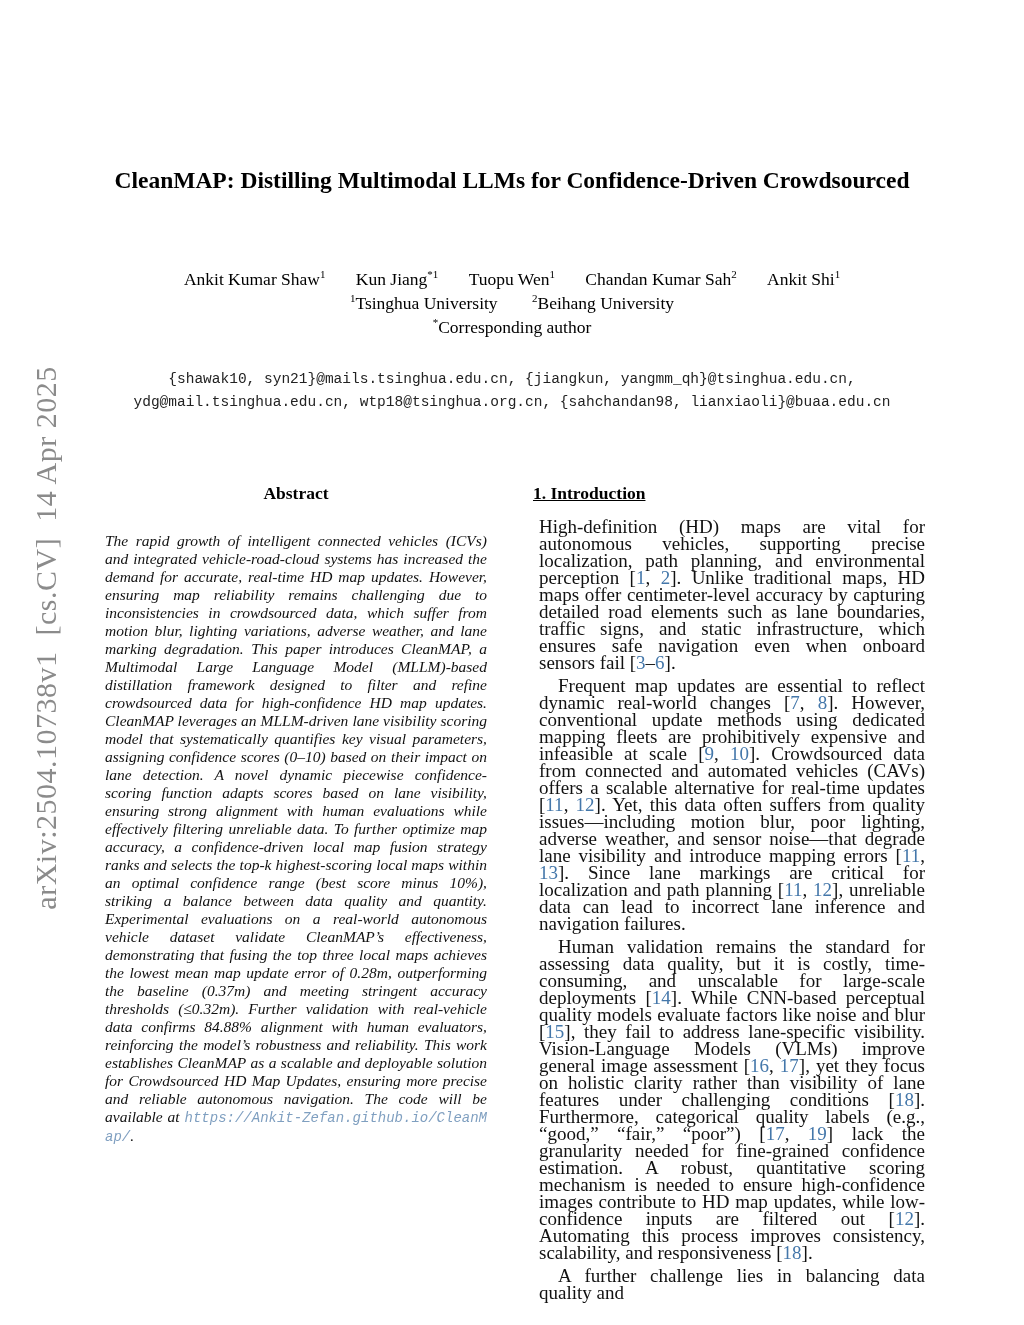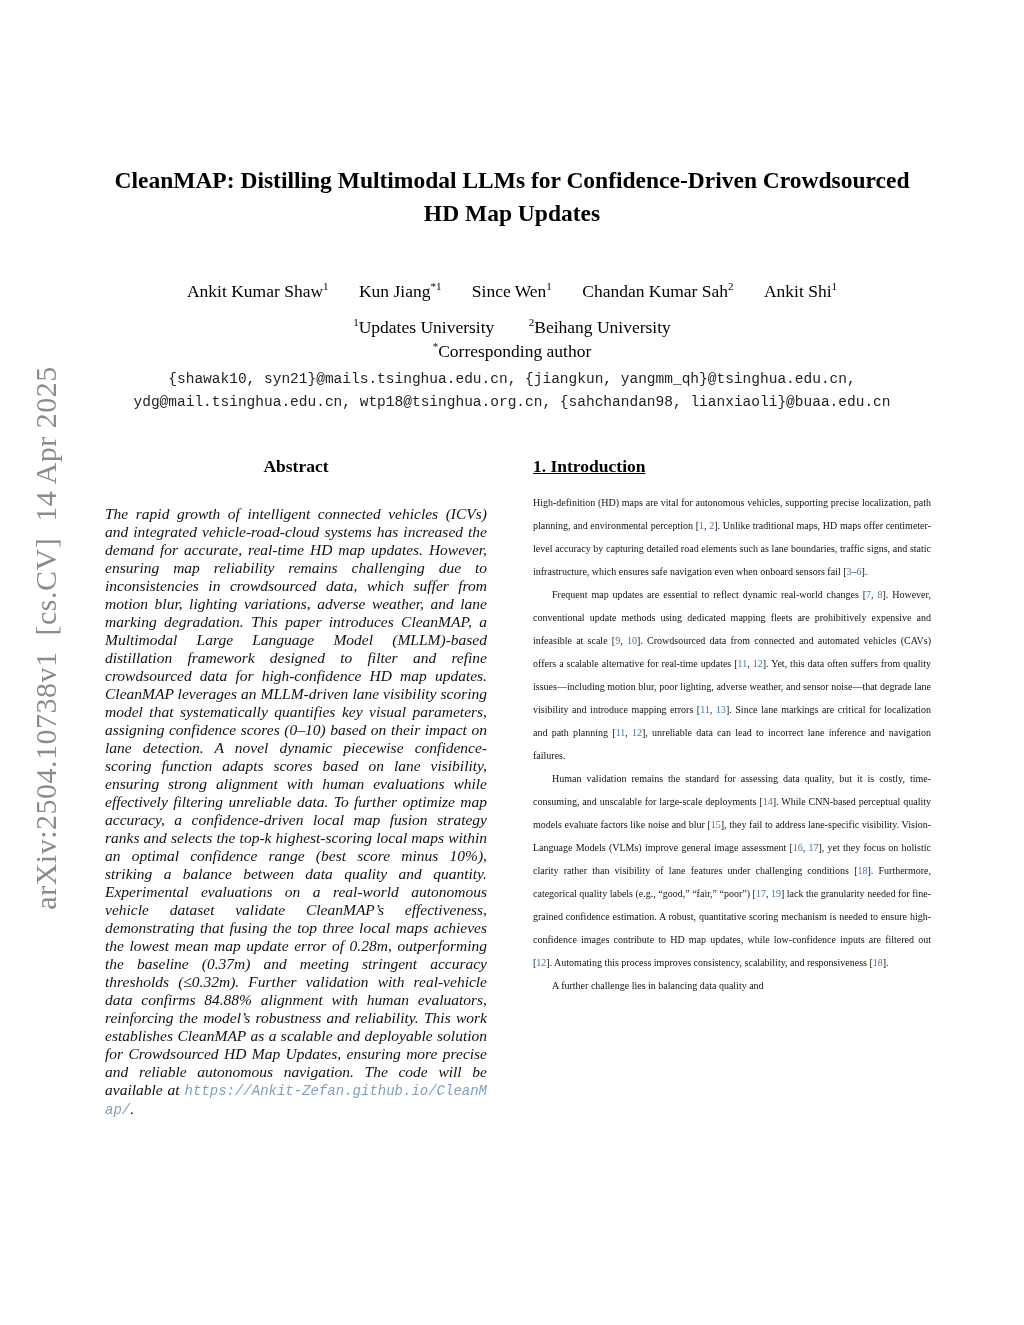--- a/index.html
+++ b/index.html
@@ -5,58 +5,57 @@
   html,body{margin:0;padding:0;background:#ffffff;}
   .page{position:relative;width:1024px;height:1325px;background:#ffffff;overflow:hidden;
         font-family:"Liberation Serif",serif;color:#111;}
   .watermark{position:absolute;left:46px;top:638px;transform:translate(-50%,-50%) rotate(-90deg);
              white-space:pre;font-size:30px;color:#8b8b8b;letter-spacing:.5px;}
   .title{position:absolute;top:164px;left:0;width:100%;text-align:center;
          font-weight:bold;font-size:23.5px;line-height:33px;color:#000;}
   .authors{position:absolute;top:267px;left:0;width:100%;text-align:center;
            font-size:17.5px;line-height:24px;color:#000;}
   .authors .row{white-space:nowrap;}
-  .author-entry{display:inline-block;margin:12px 13px;}
+  .author-entry{display:inline-block;margin:0 13px;}
   .affil-entry{display:inline-block;margin:0 15px;}
   sup{font-size:11px;vertical-align:super;line-height:0;}
   .emails{position:absolute;top:368px;left:0;width:100%;text-align:center;
           font-family:"Liberation Mono",monospace;font-size:14.5px;line-height:23px;color:#222;}
-  .cols{position:absolute;top:455px;left:97px;width:834px;display:flex;gap:38px;}
+  .cols{position:absolute;top:482px;left:97px;width:834px;display:flex;gap:38px;}
   .col{width:398px;}
   .abs-heading{text-align:center;font-weight:bold;font-size:17.5px;line-height:22px;margin:0 0 28px 0;color:#000;}
   .intro-heading{font-weight:bold;font-size:17.5px;line-height:22px;margin:0 0 14px 0;color:#000;text-decoration:underline;}
   .abstract-text{font-style:italic;font-size:15.5px;line-height:18px;text-align:justify;margin:8px;}
-  .para{font-size:10px;line-height:23px;text-align:justify;margin:0;}
+  .para{font-size:19px;line-height:17px;text-align:justify;margin:6px;}
   .para.indent{text-indent:19px;}
   .cite{color:#4477aa;}
   .url{color:#7f9fc0;font-family:"Liberation Mono",monospace;font-style:italic;font-size:14px;
        text-decoration:none;word-break:break-all;}
 </style>
 </head>
 <body>
 
 <div class="page">
 
   <div class="watermark">arXiv:2504.10738v1  [cs.CV]  14 Apr 2025</div>
 
   <div class="title">
     <div>CleanMAP: Distilling Multimodal LLMs for Confidence-Driven Crowdsourced</div>
-    <div>HD Map Updates</div>
   </div>
 
   <div class="authors">
     <div class="row">
       <span class="author-entry"><span>Ankit Kumar Shaw</span><sup>1</sup></span>
       <span class="author-entry"><span>Kun Jiang</span><sup>*1</sup></span>
-      <span class="author-entry"><span>Since Wen</span><sup>1</sup></span>
+      <span class="author-entry"><span>Tuopu Wen</span><sup>1</sup></span>
       <span class="author-entry"><span>Chandan Kumar Sah</span><sup>2</sup></span>
       <span class="author-entry"><span>Ankit Shi</span><sup>1</sup></span>
     </div>
     <div class="row">
-      <span class="affil-entry"><sup>1</sup><span>Updates University</span></span>
+      <span class="affil-entry"><sup>1</sup><span>Tsinghua University</span></span>
       <span class="affil-entry"><sup>2</sup><span>Beihang University</span></span>
     </div>
     <div class="row">
       <sup>*</sup><span>Corresponding author</span>
     </div>
   </div>
 
   <div class="emails">
     <div>{shawak10, syn21}@mails.tsinghua.edu.cn, {jiangkun, yangmm_qh}@tsinghua.edu.cn,</div>
     <div>ydg@mail.tsinghua.edu.cn, wtp18@tsinghua.org.cn, {sahchandan98, lianxiaoli}@buaa.edu.cn</div>

